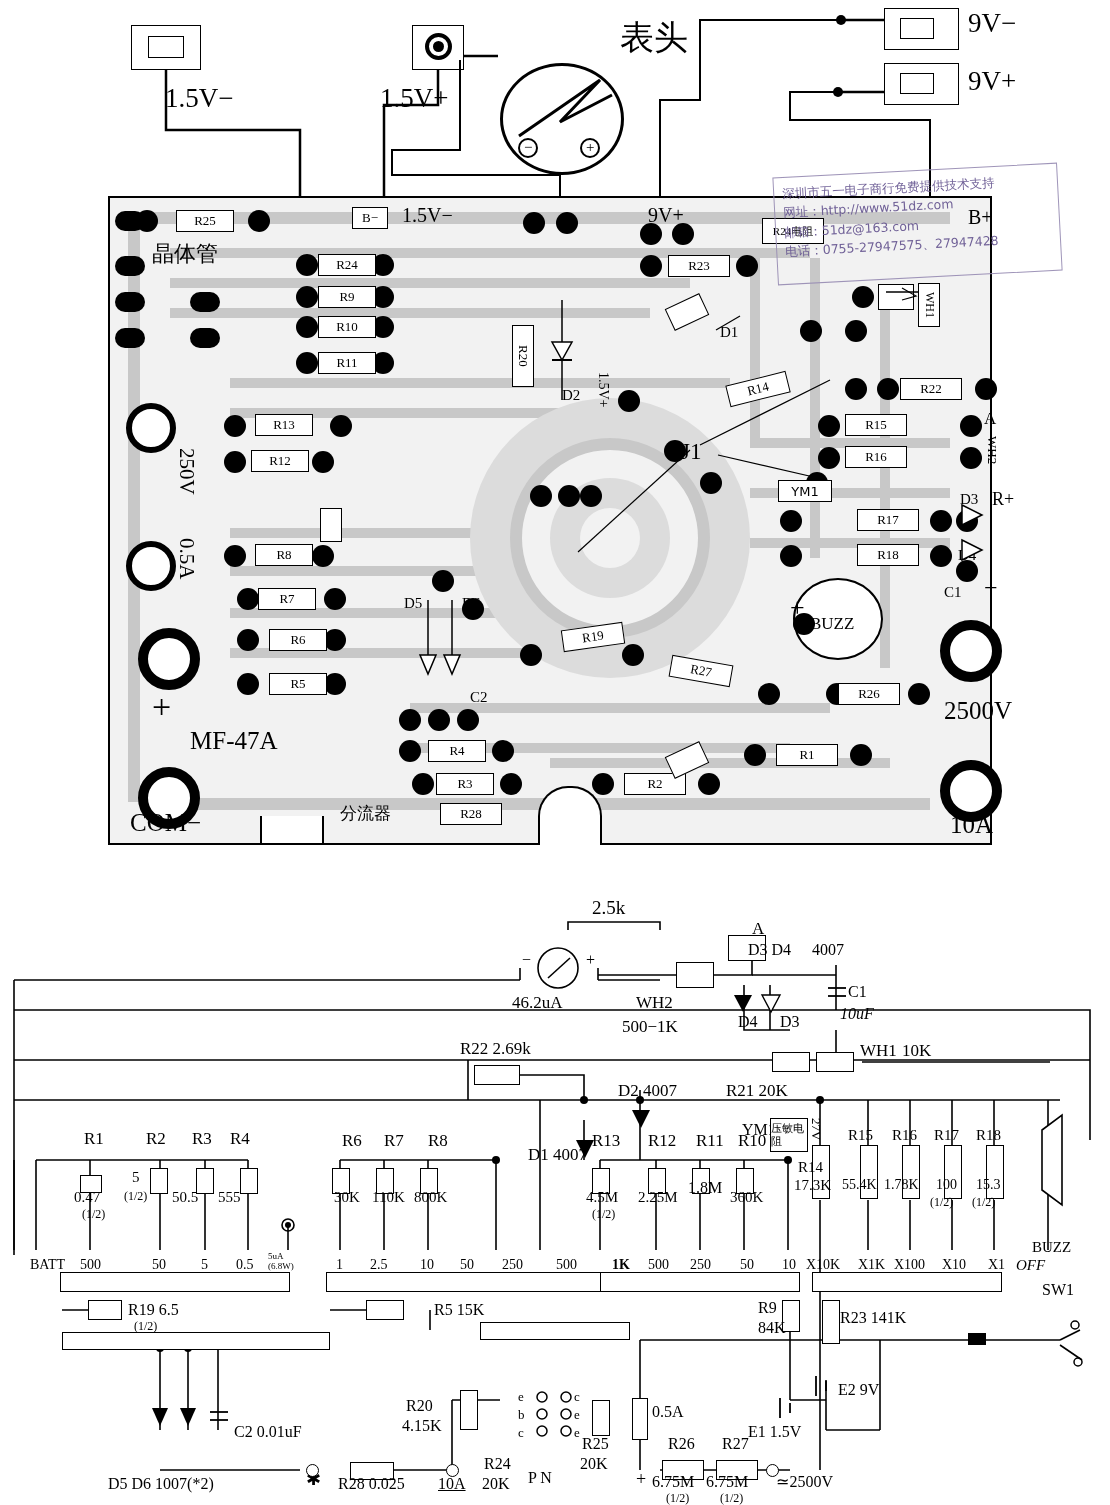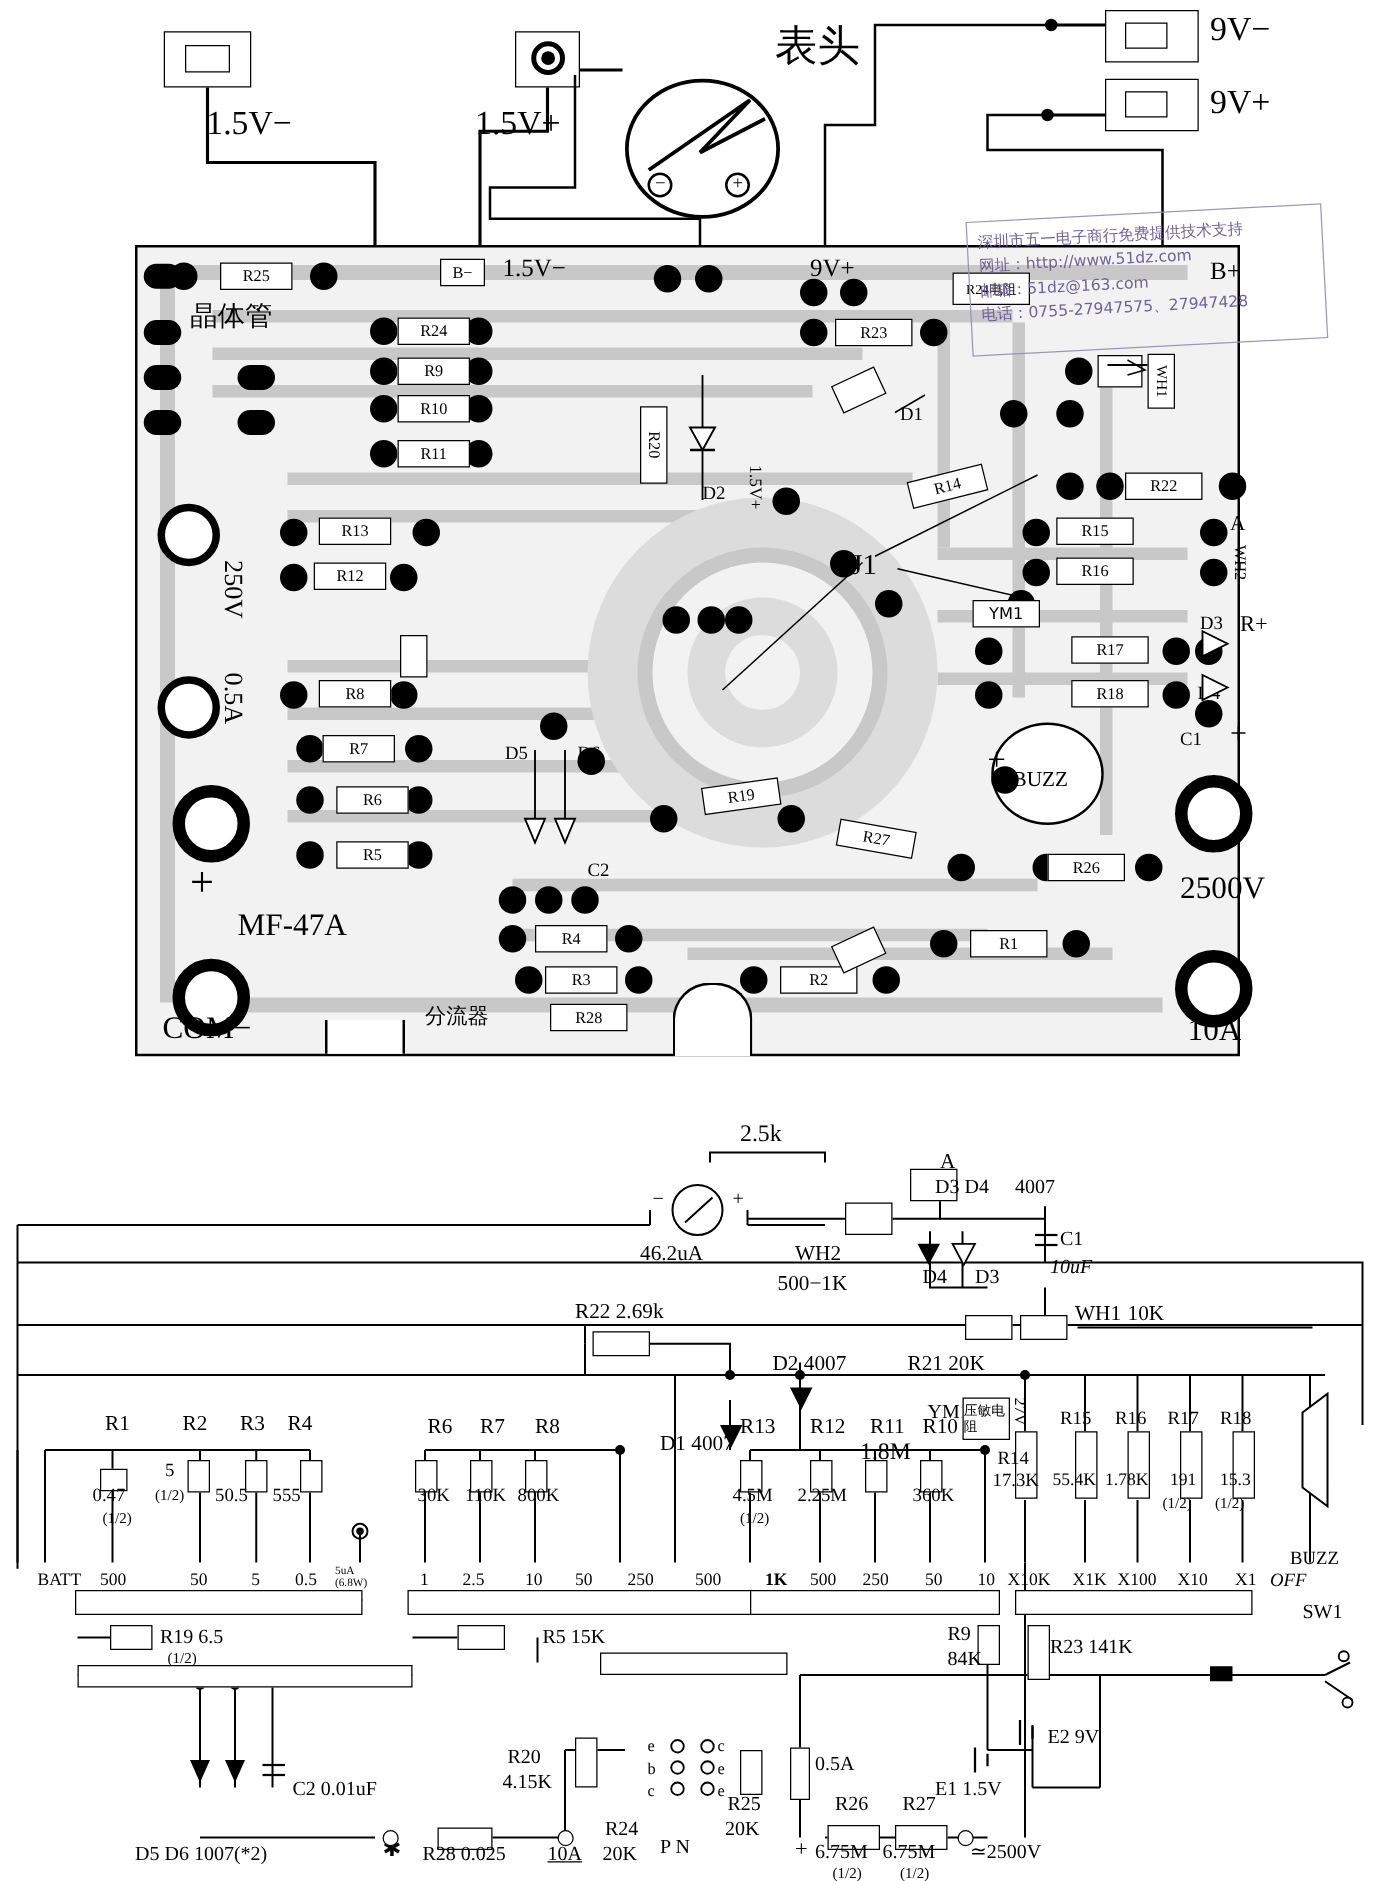--- a/index.html
+++ b/index.html
@@ -487,21 +487,21 @@
   <div class="res" style="left:902px;top:1145px;width:18px;height:54px;"></div>
   <div class="res" style="left:944px;top:1145px;width:18px;height:54px;"></div>
   <div class="res" style="left:986px;top:1145px;width:18px;height:54px;"></div>
   <div class="lbl" style="left:798px;top:1160px;font-size:15px;">R14</div>
   <div class="lbl" style="left:794px;top:1178px;font-size:15px;">17.3K</div>
   <div class="lbl" style="left:848px;top:1128px;font-size:15px;">R15</div>
   <div class="lbl" style="left:842px;top:1178px;font-size:14px;">55.4K</div>
   <div class="lbl" style="left:892px;top:1128px;font-size:15px;">R16</div>
   <div class="lbl" style="left:884px;top:1178px;font-size:14px;">1.78K</div>
   <div class="lbl" style="left:934px;top:1128px;font-size:15px;">R17</div>
-  <div class="lbl" style="left:936px;top:1178px;font-size:14px;">191</div>
+  <div class="lbl" style="left:936px;top:1178px;font-size:14px;">100</div>
   <div class="lbl" style="left:930px;top:1196px;font-size:12px;">(1/2)</div>
   <div class="lbl" style="left:976px;top:1128px;font-size:15px;">R18</div>
   <div class="lbl" style="left:976px;top:1178px;font-size:14px;">15.3</div>
   <div class="lbl" style="left:972px;top:1196px;font-size:12px;">(1/2)</div>
   <div class="lbl" style="left:1032px;top:1240px;font-size:15px;">BUZZ</div>
   <div class="lbl" style="left:1016px;top:1258px;font-size:15px;font-style:italic;">OFF</div>
   <div class="lbl" style="left:1042px;top:1282px;font-size:16px;">SW1</div>
 
   <div class="res" style="left:80px;top:1175px;width:22px;height:18px;"></div>
   <div class="res" style="left:150px;top:1168px;width:18px;height:26px;"></div>
@@ -559,21 +559,21 @@
   <div class="res" style="left:648px;top:1168px;width:18px;height:26px;"></div>
   <div class="res" style="left:692px;top:1168px;width:18px;height:26px;"></div>
   <div class="res" style="left:736px;top:1168px;width:18px;height:26px;"></div>
   <div class="lbl" style="left:592px;top:1132px;font-size:17px;">R13</div>
   <div class="lbl" style="left:648px;top:1132px;font-size:17px;">R12</div>
   <div class="lbl" style="left:696px;top:1132px;font-size:17px;">R11</div>
   <div class="lbl" style="left:738px;top:1132px;font-size:17px;">R10</div>
   <div class="lbl" style="left:586px;top:1190px;font-size:15px;">4.5M</div>
   <div class="lbl" style="left:592px;top:1208px;font-size:12px;">(1/2)</div>
   <div class="lbl" style="left:638px;top:1190px;font-size:15px;">2.25M</div>
-  <div class="lbl" style="left:688px;top:1152px;font-size:19px;text-align:right;">1.8M</div>
+  <div class="lbl" style="left:688px;top:1180px;font-size:16px;text-align:right;">1.8M</div>
   <div class="lbl" style="left:730px;top:1190px;font-size:15px;">360K</div>
   <div class="lbl" style="left:612px;top:1258px;font-size:14px;font-weight:bold;">1K</div>
   <div class="lbl" style="left:648px;top:1258px;font-size:14px;">500</div>
   <div class="lbl" style="left:690px;top:1258px;font-size:14px;">250</div>
   <div class="lbl" style="left:740px;top:1258px;font-size:14px;">50</div>
   <div class="lbl" style="left:782px;top:1258px;font-size:14px;">10</div>
   <div class="sw" style="left:600px;top:1272px;width:200px;height:20px;">
     
   </div>
   <div class="res" style="left:782px;top:1300px;width:18px;height:32px;"></div>

